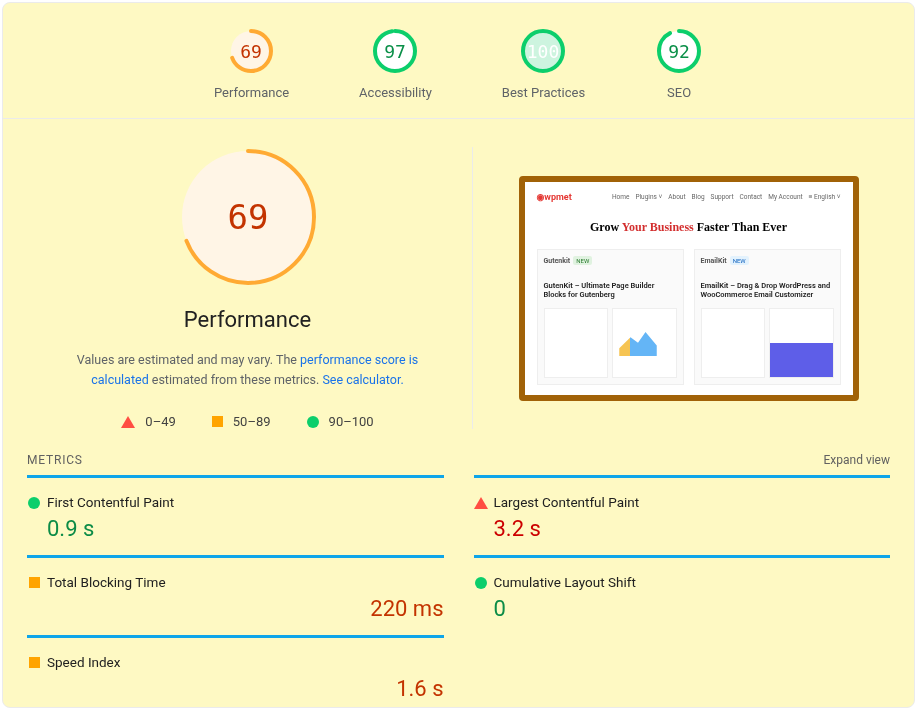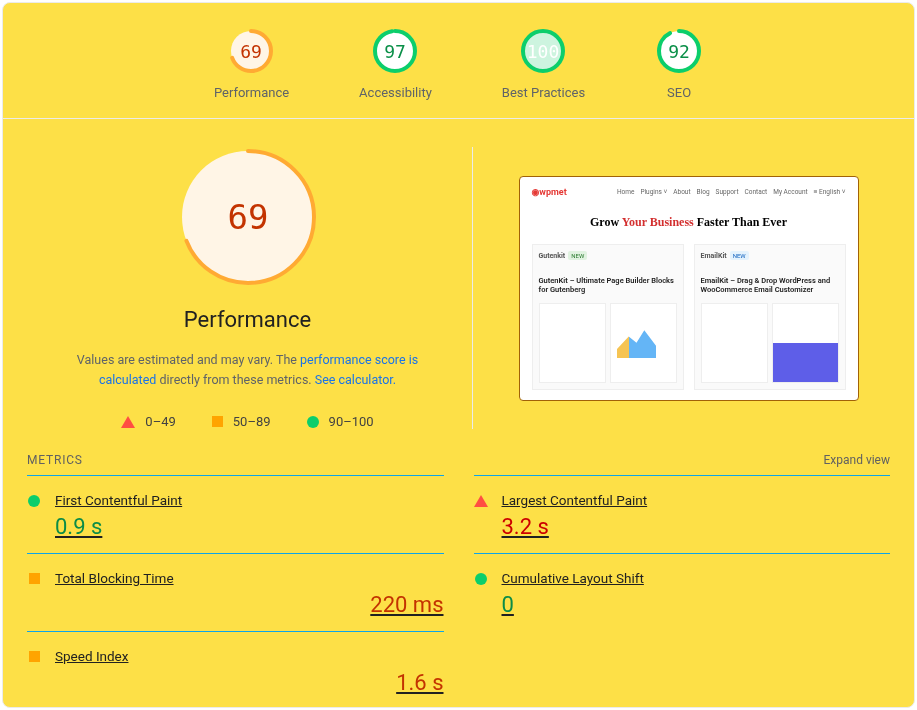--- a/index.html
+++ b/index.html
@@ -5,21 +5,21 @@
   * { box-sizing: border-box; margin: 0; padding: 0; }
   body {
     font-family: Roboto, -apple-system, BlinkMacSystemFont, 'Segoe UI', Arial, sans-serif;
     background: #fff;
     color: #212121;
     width: 917px;
     height: 710px;
     overflow: hidden;
   }
   .container {
-    background: #fde047;
+    background: #fef9c3;
     border: 1px solid #ebebeb;
     border-radius: 8px;
     margin: 2px;
     width: 913px;
     height: 706px;
   }
 
   
   .gauges {
     display: flex;
@@ -117,21 +117,21 @@
 
   
   .main-right {
     flex: 1;
     display: flex;
     justify-content: center;
   }
   .screenshot {
     width: 340px;
     height: 225px;
-    border: 1px solid #a16207;
+    border: 6px solid #a16207;
     border-radius: 4px;
     padding: 10px 12px;
     background: #fff;
     font-size: 7px;
     color: #555;
     display: flex;
     flex-direction: column;
   }
   .ss-header {
     display: flex;
@@ -198,24 +198,23 @@
   }
 
   .metrics-grid {
     display: grid;
     grid-template-columns: 1fr 1fr;
     column-gap: 30px;
     padding: 0 24px;
   }
   .metric {
     display: flex;
-    gap: 14px;
+    gap: 6px;
     padding: 16px 0 14px;
-    border-top: 1px solid #0ea5e9;
-    text-decoration: underline;
+    border-top: 3px solid #0ea5e9;
   }
   .metric-icon {
     width: 14px; padding-top: 3px;
     display:flex; justify-content:center;
   }
   .mi-ci { width:12px; height:12px; border-radius:50%; background:#0cce6b; }
   .mi-sq { width:11px; height:11px; background:#ffa400; }
   .mi-tri {
     width: 0; height: 0;
     border-left: 7px solid transparent;
@@ -279,21 +278,21 @@
 
   <div class="main">
     <div class="main-left">
       <div class="gauge-big" id="big-gauge"><svg viewBox="0 0 140 140">
     <circle cx="70" cy="70" r="66" fill="#fff5e6"></circle>
     <circle cx="70" cy="70" r="66" fill="none" stroke="#fa3" stroke-width="4" stroke-dasharray="286.13625888895837 128.55397138489434" stroke-linecap="round" transform="rotate(-90 70 70)"></circle>
     <text x="70" y="70" class="gauge-text-big" fill="#c33300">69</text>
   </svg></div>
       <div class="big-label">Performance</div>
       <div class="disclaimer">
-        <span>Values are estimated and may vary. The </span><a href="#">performance score is calculated</a><span> directly from these metrics. </span><a href="#">See calculator.</a>
+        <span>Values are estimated and may vary. The </span><a href="#">performance score is calculated</a><span> estimated from these metrics. </span><a href="#">See calculator.</a>
       </div>
       <div class="legend">
         <div class="legend-item">
           <div class="shape-tri"></div>
           <span>0–49</span>
         </div>
         <div class="legend-item">
           <div class="shape-sq"></div>
           <span>50–89</span>
         </div>

